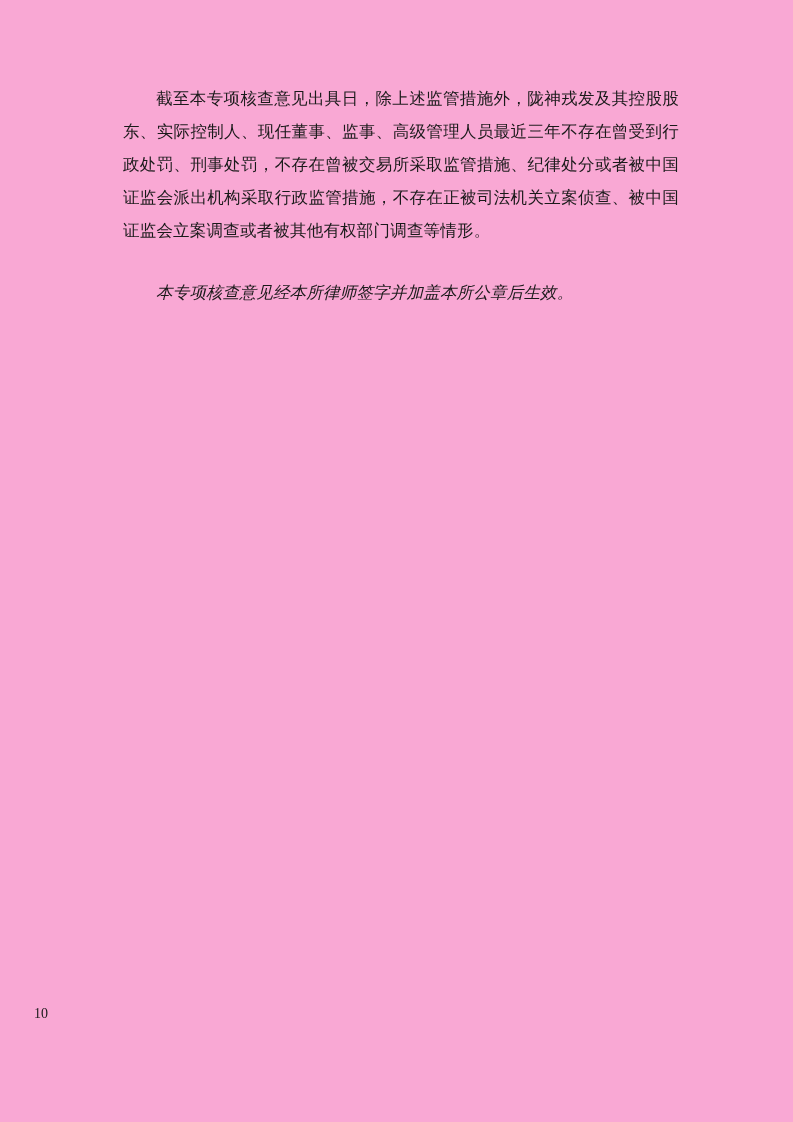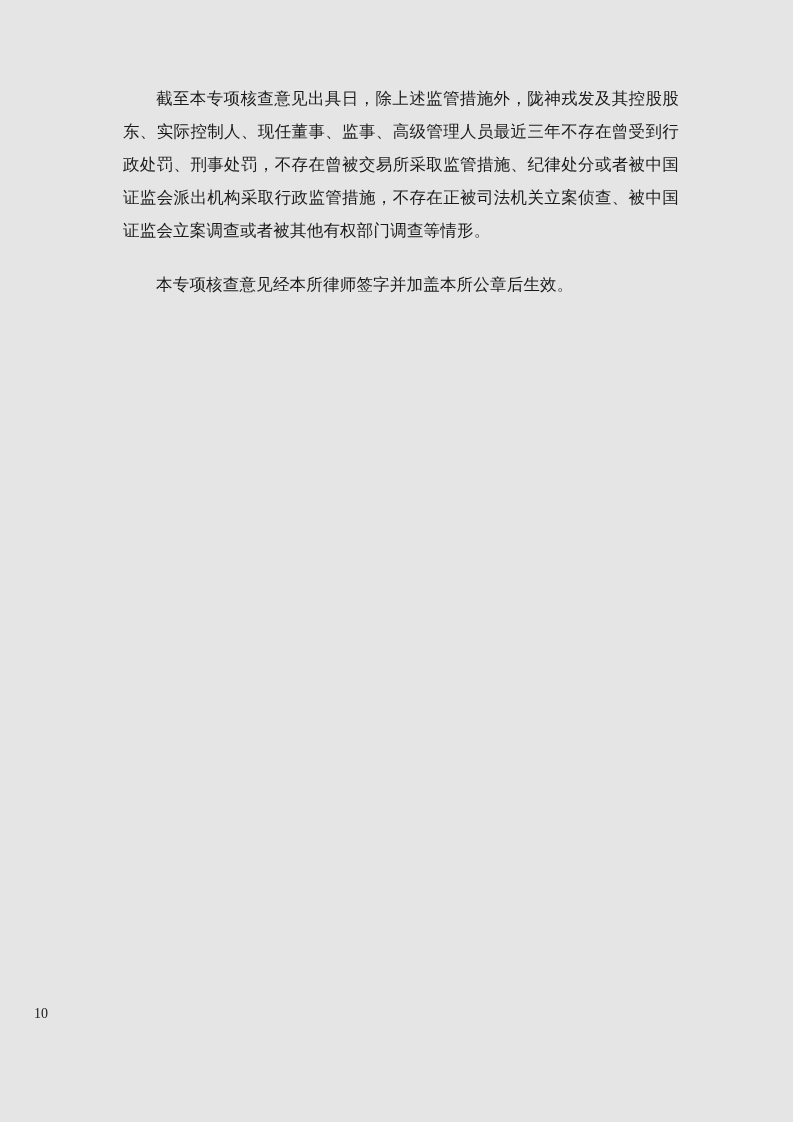--- a/index.html
+++ b/index.html
@@ -14,42 +14,43 @@
     color: #000000;
     position: relative;
     overflow: hidden;
   }
   .page {
     position: absolute;
     left: 0;
     top: 0;
     width: 793px;
     height: 1122px;
-    background: #e5e5e5;
+    background: #f9a8d4;
   }
   .content {
     position: absolute;
     left: 123px;
     top: 82px;
     width: 556px;
   }
   .para {
     font-size: 16.5px;
     line-height: 33px;
     text-align: justify;
     text-justify: inter-ideograph;
     letter-spacing: 0.2px;
     margin: 0;
     color: #1a1a1a;
   }
   .indent {
     text-indent: 2em;
   }
   .gap-large {
-    margin-top: 21px;
+    margin-top: 29px;
+    font-style: italic;
   }
   .gap-small {
     margin-top: 8px;
   }
   .page-number {
     position: absolute;
     left: 0;
     top: 1006px;
     width: 791px;
     text-align: left;

